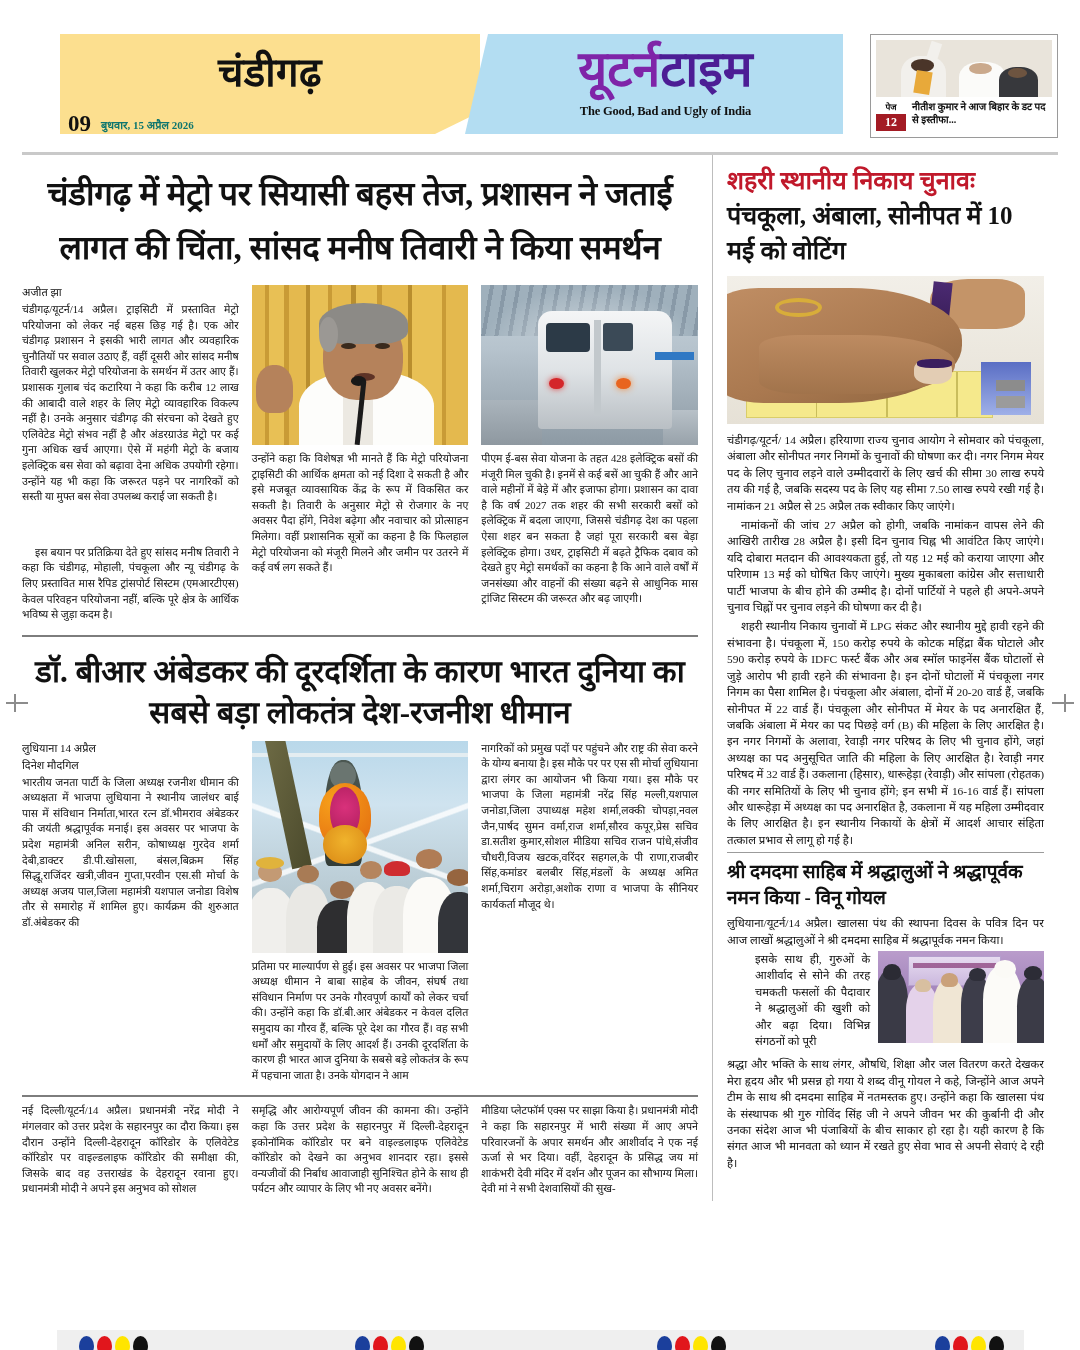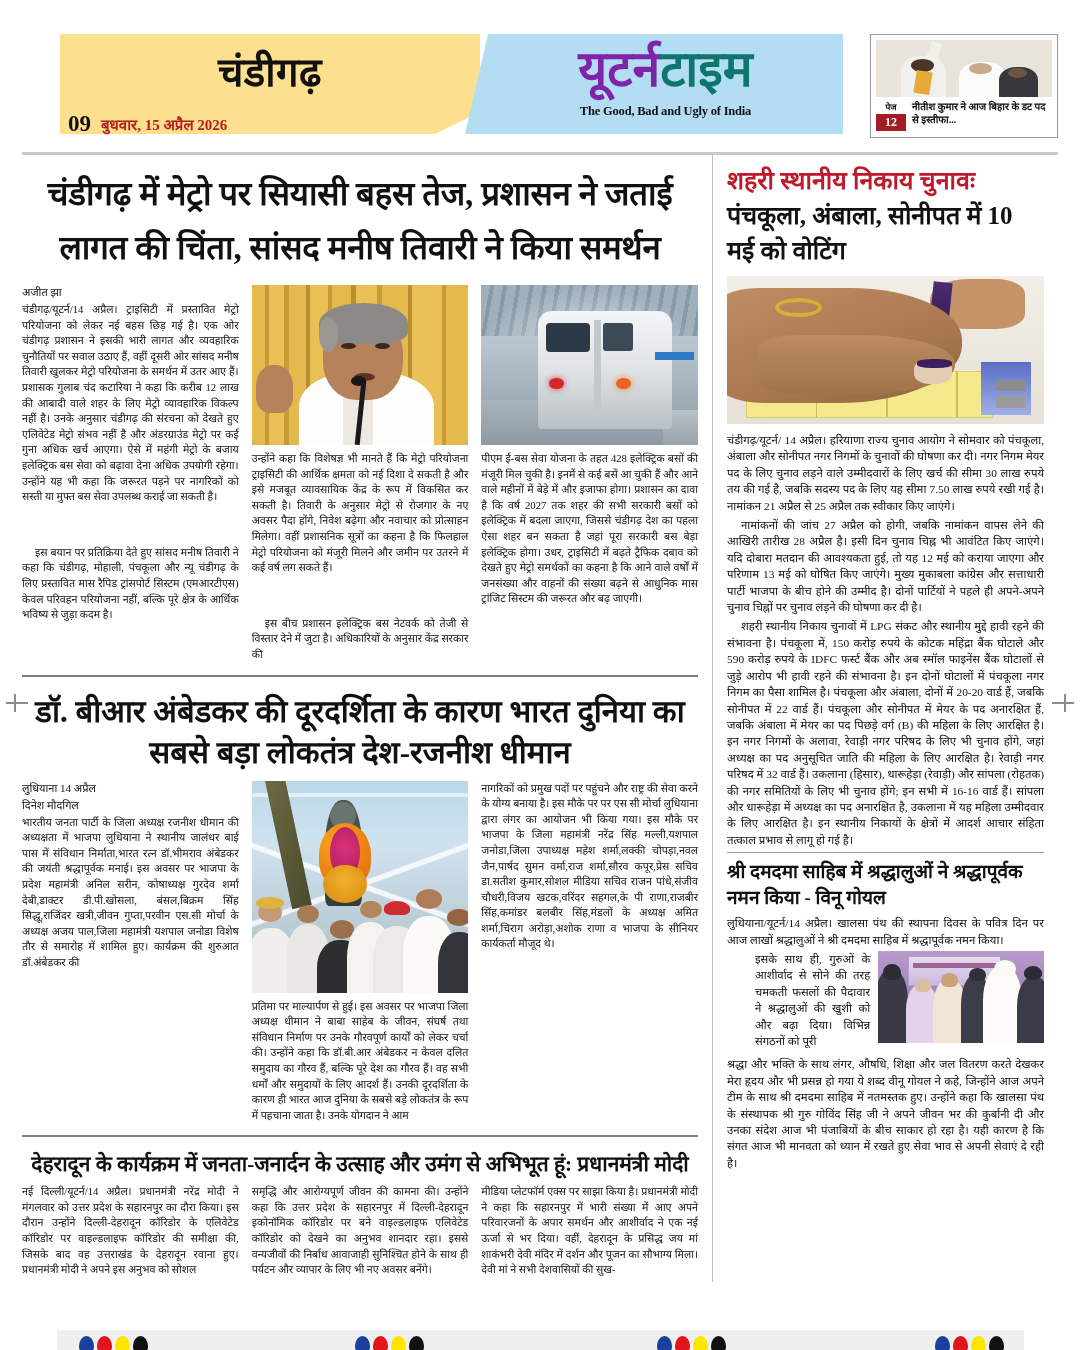--- a/index.html
+++ b/index.html
@@ -39,32 +39,32 @@
   .mh-blue-tri {
     position: absolute; left: 443px; top: 0; width: 0; height: 0;
     border-right: 23px solid #b3ddf2; border-top: 100px solid transparent;
   }
   .paper-title {
     position: absolute; left: 466px; top: 2px; width: 355px;
     text-align: center; font-size: 50px; font-weight: bold; line-height: 66px;
     white-space: nowrap;
   }
   .pt-purple { color: #7f24a8; text-align: right; }
-  .pt-black { color: #0f766e; }
+  .pt-black { color: #4c1d95; }
   .paper-tagline {
     position: absolute; left: 466px; top: 70px; width: 355px;
     text-align: center; font-size: 12.5px; font-weight: bold; color: #111;
     letter-spacing: -.2px;
   }
   .dateline {
     position: absolute; left: 38px; top: 78px; height: 24px;
     display: flex; align-items: center; gap: 10px; padding-left: 8px;
   }
   .dl-num { font-size: 23px; font-weight: bold; color: #111; }
-  .dl-date { font-size: 15px; font-weight: bold; color: #b91c1c; }
+  .dl-date { font-size: 11px; font-weight: bold; color: #0f766e; }
 
   
   .teaser {
     position: absolute; right: 0; top: 0; width: 188px; height: 104px;
     border: 1px solid #9a9a9a; padding: 5px;
   }
   .teaser-img {
     width: 100%; height: 57px; position: relative; overflow: hidden;
     background: linear-gradient(170deg,#e7e2da 0%,#d9d2c6 55%,#cfc8bb 100%);
   }
@@ -337,21 +337,20 @@
               <div class="pp-hair"></div>
               <div class="pp-hair2"></div>
             <div class="pp-eye1"></div>
               <div class="pp-eye2"></div>
               <div class="pp-mouth"></div>
             <div class="pp-micball"></div>
               <div class="pp-mic"></div>
               <div class="pp-hand"></div>
           </div>
           <p class="body" style="margin-top:6px;">उन्होंने कहा कि विशेषज्ञ भी मानते हैं कि मेट्रो परियोजना ट्राइसिटी की आर्थिक क्षमता को नई दिशा दे सकती है और इसे मजबूत व्यावसायिक केंद्र के रूप में विकसित कर सकती है। तिवारी के अनुसार मेट्रो से रोजगार के नए अवसर पैदा होंगे, निवेश बढ़ेगा और नवाचार को प्रोत्साहन मिलेगा। वहीं प्रशासनिक सूत्रों का कहना है कि फिलहाल मेट्रो परियोजना को मंजूरी मिलने और जमीन पर उतरने में कई वर्ष लग सकते हैं।</p>
-          <p class="body indent">इस बीच प्रशासन इलेक्ट्रिक बस नेटवर्क को तेजी से विस्तार देने में जुटा है। अधिकारियों के अनुसार केंद्र सरकार की</p>
         </div>
         <div class="tcol">
           <div class="photo" style="width:100%;height:160px;">
             <div class="p-metro"></div>
               <div class="pm-roof"></div>
               <div class="pm-roof2"></div>
             <div class="pm-plat"></div>
               <div class="pm-plat2"></div>
             <div class="pm-train"></div>
               <div class="pm-win"></div>
@@ -406,21 +405,20 @@
           </div>
           <p class="body" style="margin-top:6px;">प्रतिमा पर माल्यार्पण से हुई। इस अवसर पर भाजपा जिला अध्यक्ष धीमान ने बाबा साहेब के जीवन, संघर्ष तथा संविधान निर्माण पर उनके गौरवपूर्ण कार्यों को लेकर चर्चा की। उन्होंने कहा कि डॉ.बी.आर अंबेडकर न केवल दलित समुदाय का गौरव हैं, बल्कि पूरे देश का गौरव हैं। वह सभी धर्मों और समुदायों के लिए आदर्श हैं। उनकी दूरदर्शिता के कारण ही भारत आज दुनिया के सबसे बड़े लोकतंत्र के रूप में पहचाना जाता है। उनके योगदान ने आम</p>
         </div>
         <div class="tcol">
           <p class="body">नागरिकों को प्रमुख पदों पर पहुंचने और राष्ट्र की सेवा करने के योग्य बनाया है। इस मौके पर पर एस सी मोर्चा लुधियाना द्वारा लंगर का आयोजन भी किया गया। इस मौके पर भाजपा के जिला महामंत्री नरेंद्र सिंह मल्ली,यशपाल जनोडा,जिला उपाध्यक्ष महेश शर्मा,लक्की चोपड़ा,नवल जैन,पार्षद सुमन वर्मा,राज शर्मा,सौरव कपूर,प्रेस सचिव डा.सतीश कुमार,सोशल मीडिया सचिव राजन पांधे,संजीव चौधरी,विजय खटक,वरिंदर सहगल,के पी राणा,राजबीर सिंह,कमांडर बलबीर सिंह,मंडलों के अध्यक्ष अमित शर्मा,चिराग अरोड़ा,अशोक राणा व भाजपा के सीनियर कार्यकर्ता मौजूद थे।</p>
         </div>
       </div>
 
       <div class="hr-thick"></div>
 
-      <div class="h-bottom">देहरादून के कार्यक्रम में जनता-जनार्दन के उत्साह और उमंग से अभिभूत हूं: प्रधानमंत्री मोदी</div>
       <div class="cols3">
         <div class="tcol">
           <p class="body">नई दिल्ली/यूटर्न/14 अप्रैल। प्रधानमंत्री नरेंद्र मोदी ने मंगलवार को उत्तर प्रदेश के सहारनपुर का दौरा किया। इस दौरान उन्होंने दिल्ली-देहरादून कॉरिडोर के एलिवेटेड कॉरिडोर पर वाइल्डलाइफ कॉरिडोर की समीक्षा की, जिसके बाद वह उत्तराखंड के देहरादून रवाना हुए। प्रधानमंत्री मोदी ने अपने इस अनुभव को सोशल</p>
         </div>
         <div class="tcol">
           <p class="body">समृद्धि और आरोग्यपूर्ण जीवन की कामना की। उन्होंने कहा कि उत्तर प्रदेश के सहारनपुर में दिल्ली-देहरादून इकोनॉमिक कॉरिडोर पर बने वाइल्डलाइफ एलिवेटेड कॉरिडोर को देखने का अनुभव शानदार रहा। इससे वन्यजीवों की निर्बाध आवाजाही सुनिश्चित होने के साथ ही पर्यटन और व्यापार के लिए भी नए अवसर बनेंगे।</p>
         </div>
         <div class="tcol">
           <p class="body">मीडिया प्लेटफॉर्म एक्स पर साझा किया है। प्रधानमंत्री मोदी ने कहा कि सहारनपुर में भारी संख्या में आए अपने परिवारजनों के अपार समर्थन और आशीर्वाद ने एक नई ऊर्जा से भर दिया। वहीं, देहरादून के प्रसिद्ध जय मां शाकंभरी देवी मंदिर में दर्शन और पूजन का सौभाग्य मिला। देवी मां ने सभी देशवासियों की सुख-</p>
         </div>

